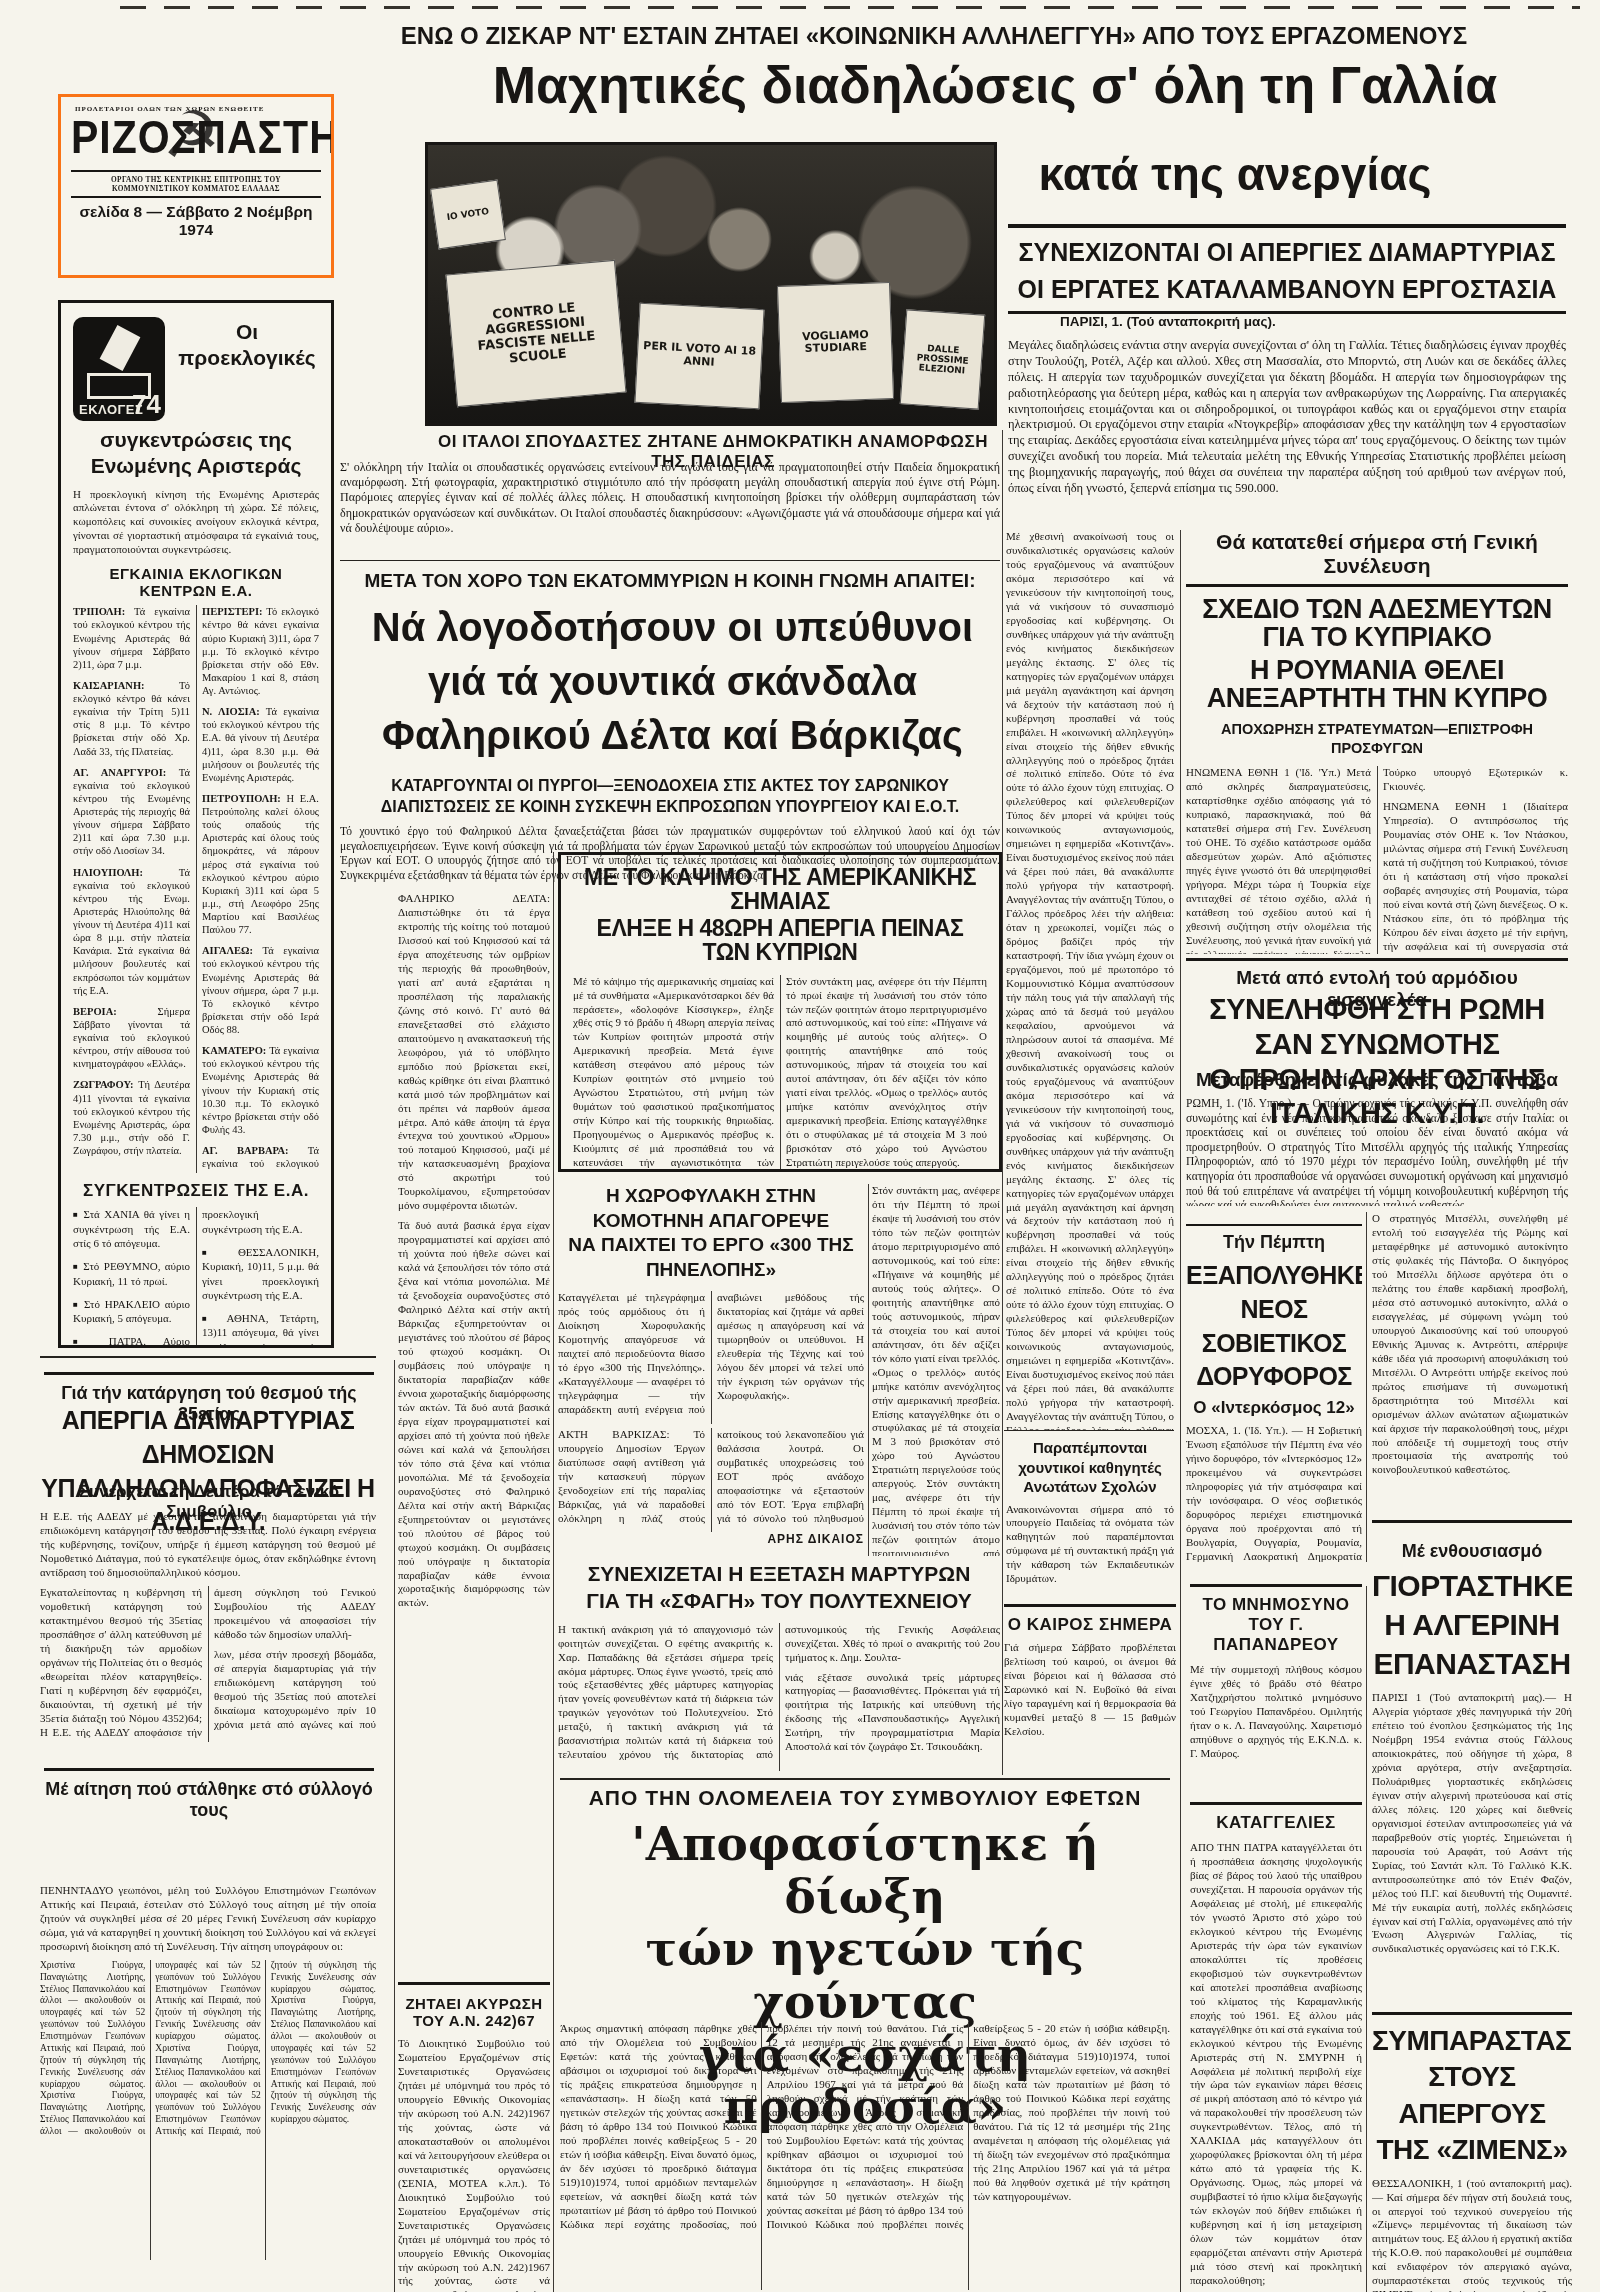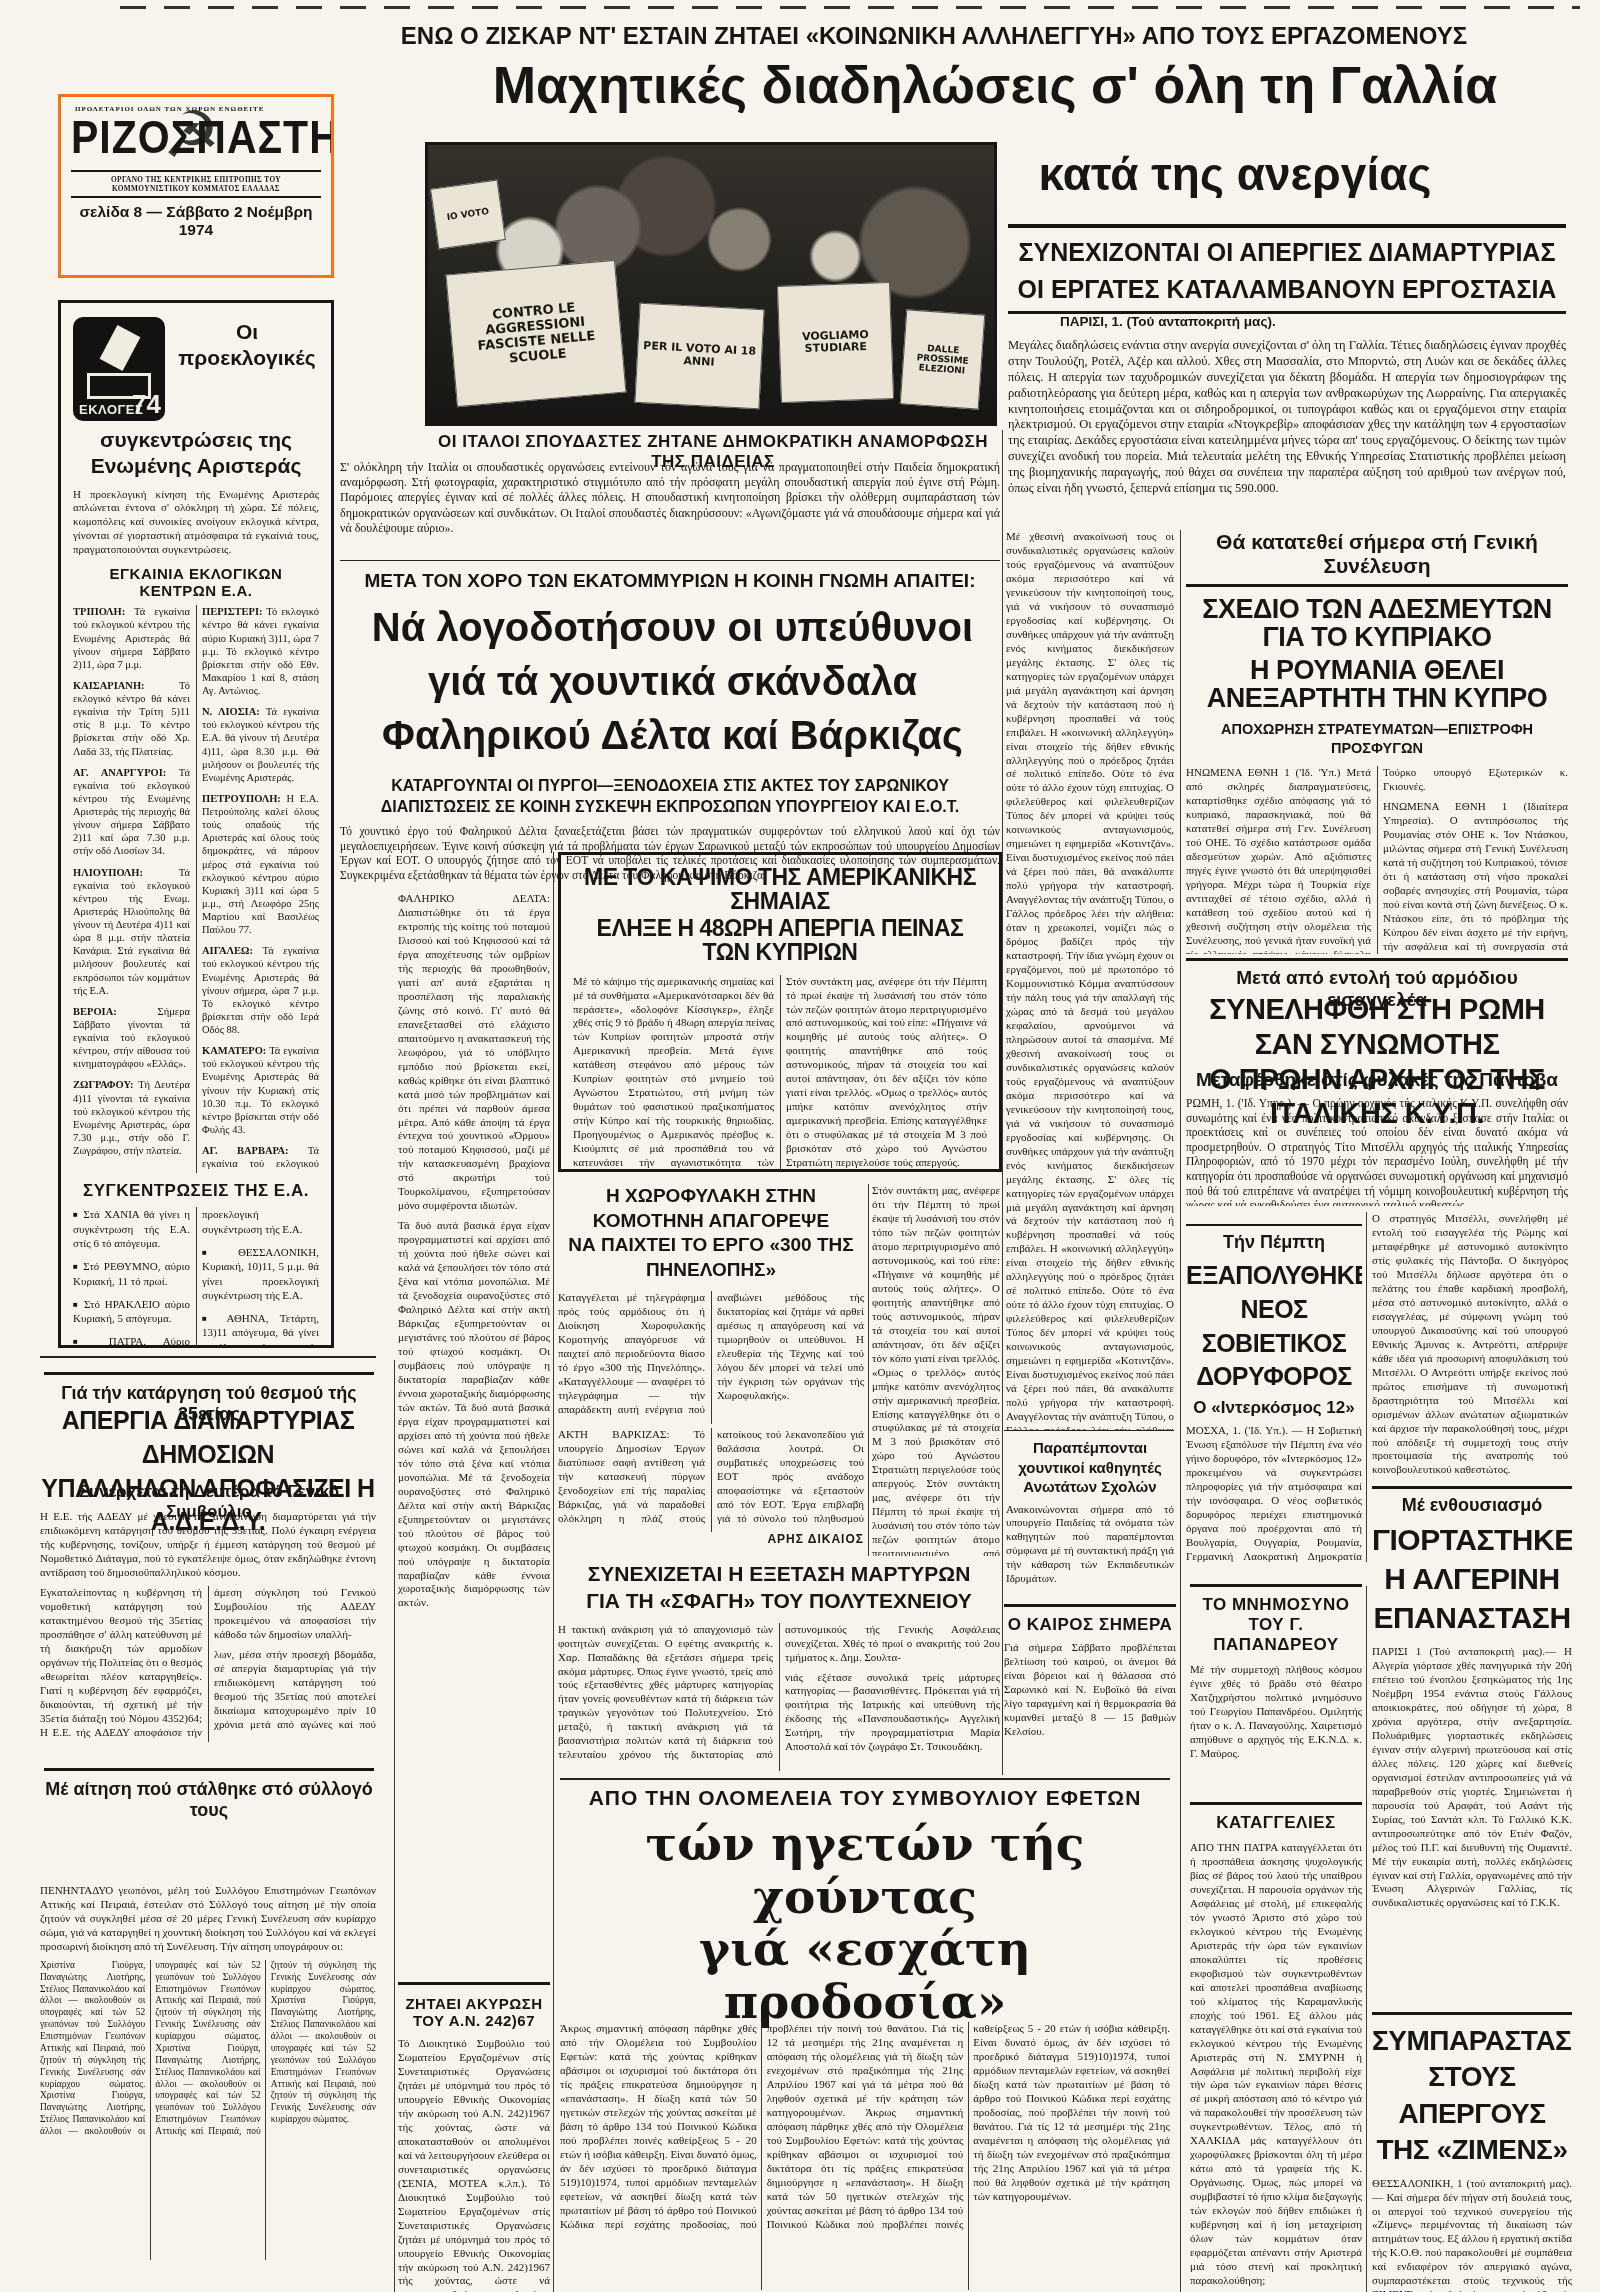--- a/index.html
+++ b/index.html
@@ -195,20 +195,21 @@
     <div class="cols2" style="margin-top:8px;height:148px;">
       <p class="smallbody">Η τακτική ανάκριση γιά τό απαγχονισμό τών φοιτητών συνεχίζεται. Ο εφέτης ανακριτής κ. Χαρ. Παπαδάκης θά εξετάσει σήμερα τρείς ακόμα μάρτυρες. Όπως έγινε γνωστό, τρείς από τούς εξετασθέντες χθές μάρτυρες κατηγορίας ήταν γονείς φονευθέντων κατά τή διάρκεια τών τραγικών γεγονότων τού Πολυτεχνείου. Στό μεταξύ, ή τακτική ανάκριση γιά τά βασανιστήρια πολιτών κατά τή διάρκεια τού τελευταίου χρόνου τής δικτατορίας από αστυνομικούς τής Γενικής Ασφάλειας συνεχίζεται. Χθές τό πρωί ο ανακριτής τού 2ου τμήματος κ. Δημ. Σουλτα-</p>
       <p class="smallbody">νιάς εξέτασε συνολικά τρείς μάρτυρες κατηγορίας — βασανισθέντες. Πρόκειται γιά τή φοιτήτρια τής Ιατρικής καί υπεύθυνη τής έκδοσης τής «Πανσπουδαστικής» Αγγελική Σωτήρη, τήν προγραμματίστρια Μαρία Αποστολά καί τόν ζωγράφο Στ. Τσικουδάκη.</p>
     </div>
   </div>
 
   <div class="blk smallbody" style="left:872px;top:1184px;width:128px;height:372px;">Στόν συντάκτη μας, ανέφερε ότι τήν Πέμπτη τό πρωί έκαψε τή λυσάνισή του στόν τόπο τών πεζών φοιτητών άτομο περιτριγυρισμένο από αστυνομικούς, καί τού είπε: «Πήγαινε νά κοιμηθής μέ αυτούς τούς αλήτες». Ο φοιτητής απαντήθηκε από τούς αστυνομικούς, πήραν τά στοιχεία του καί αυτοί απάντησαν, ότι δέν αξίζει τόν κόπο γιατί είναι τρελλός. «Ομως ο τρελλός» αυτός μπήκε κατόπιν ανενόχλητος στήν αμερικανική πρεσβεία. Επίσης καταγγέλθηκε ότι ο στυφύλακας μέ τά στοιχεία Μ 3 πού βρισκόταν στό χώρο τού Αγνώστου Στρατιώτη περιγελούσε τούς απεργούς. Στόν συντάκτη μας, ανέφερε ότι τήν Πέμπτη τό πρωί έκαψε τή λυσάνισή του στόν τόπο τών πεζών φοιτητών άτομο περιτριγυρισμένο από αστυνομικούς, καί τού είπε: «Πήγαινε νά κοιμηθής μέ αυτούς τούς αλήτες». Ο φοιτητής απαντήθηκε από τούς αστυνομικούς, πήραν τά στοιχεία του καί αυτοί απάντησαν, ότι δέν αξίζει τόν κόπο γιατί είναι τρελλός. «Ομως ο τρελλός» αυτός μπήκε κατόπιν ανενόχλητος στήν αμερικανική πρεσβεία. Επίσης καταγγέλθηκε ότι ο στυφύλακας μέ τά στοιχεία Μ 3 πού βρισκόταν στό χώρο τού Αγνώστου Στρατιώτη περιγελούσε τούς απεργούς.</div>
 
   <div class="blk kick" style="left:560px;top:1786px;width:610px;font-size:21px;letter-spacing:1px;">ΑΠΟ ΤΗΝ ΟΛΟΜΕΛΕΙΑ ΤΟΥ ΣΥΜΒΟΥΛΙΟΥ ΕΦΕΤΩΝ</div>
   <div class="blk hl-serif" style="left:560px;top:1818px;width:610px;font-size:47px;">
+    <div>'Αποφασίστηκε ή δίωξη</div>
     <div>τών ηγετών τής χούντας</div>
     <div>γιά «εσχάτη προδοσία»</div>
   </div>
   <div class="blk cols3" style="left:560px;top:2022px;width:610px;height:268px;">
     <p class="smallbody">Άκρως σημαντική απόφαση πάρθηκε χθές από τήν Ολομέλεια τού Συμβουλίου Εφετών: κατά τής χούντας κρίθηκαν αβάσιμοι οι ισχυρισμοί τού δικτάτορα ότι τίς πράξεις επικρατεύσα δημιούργησε η «επανάσταση». Η δίωξη κατά τών 50 ηγετικών στελεχών τής χούντας ασκείται μέ βάση τό άρθρο 134 τού Ποινικού Κώδικα πού προβλέπει ποινές καθείρξεως 5 - 20 ετών ή ισόβια κάθειρξη. Είναι δυνατό όμως, άν δέν ισχύσει τό προεδρικό διάταγμα 519)10)1974, τυποί αρμόδιων πενταμελών εφετείων, νά ασκηθεί δίωξη κατά τών πρωταιτίων μέ βάση τό άρθρο τού Ποινικού Κώδικα περί εσχάτης προδοσίας, πού προβλέπει τήν ποινή τού θανάτου. Γιά τίς 12 τά μεσημέρι τής 21ης αναμένεται η απόφ­αση τής ολομέλειας γιά τή δίωξη τών ενεχομένων στό πραξικόπημα τής 21ης Απριλίου 1967 καί γιά τά μέτρα πού θά ληφθούν σχετικά μέ τήν κράτηση τών κατηγορουμένων. Άκρως σημαντική απόφαση πάρθηκε χθές από τήν Ολομέλεια τού Συμβουλίου Εφετών: κατά τής χούντας κρίθηκαν αβάσιμοι οι ισχυρισμοί τού δικτάτορα ότι τίς πράξεις επικρατεύσα δημιούργησε η «επανάσταση». Η δίωξη κατά τών 50 ηγετικών στελεχών τής χούντας ασκείται μέ βάση τό άρθρο 134 τού Ποινικού Κώδικα πού προβλέπει ποινές καθείρξεως 5 - 20 ετών ή ισόβια κάθειρξη. Είναι δυνατό όμως, άν δέν ισχύσει τό προεδρικό διάταγμα 519)10)1974, τυποί αρμόδιων πενταμελών εφετείων, νά ασκηθεί δίωξη κατά τών πρωταιτίων μέ βάση τό άρθρο τού Ποινικού Κώδικα περί εσχάτης προδοσίας, πού προβλέπει τήν ποινή τού θανάτου. Γιά τίς 12 τά μεσημέρι τής 21ης αναμένεται η απόφ­αση τής ολομέλειας γιά τή δίωξη τών ενεχομένων στό πραξικόπημα τής 21ης Απριλίου 1967 καί γιά τά μέτρα πού θά ληφθούν σχετικά μέ τήν κράτηση τών κατηγορουμένων.</p>
   </div>
 
   <div class="blk smallbody" style="left:1006px;top:530px;width:168px;height:900px;">Μέ χθεσινή ανακοίνωσή τους οι συνδικαλιστικές οργανώσεις καλούν τούς εργαζόμενους νά αναπτύξουν ακόμα περισσότερο καί νά γενικεύσουν τήν κινητοποίησή τους, γιά νά νικήσουν τό συνασπισμό εργοδοσίας καί κυβέρνησης. Οι συνθήκες υπάρχουν γιά τήν ανάπτυξη ενός κινήματος διεκδικήσεων μεγάλης έκτασης. Σ' όλες τίς κατηγορίες τών εργαζομένων υπάρχει μιά μεγάλη αγανάκτηση καί άρνηση νά δεχτούν τήν κατάσταση πού ή κυβέρνηση προσπαθεί νά τούς επιβάλει. Η «κοινωνική αλληλεγγύη» είναι στοιχείο τής δήθεν εθνικής αλληλεγγύης πού ο πρόεδρος ζητάει σέ πολιτικό επίπεδο. Ούτε τό ένα ούτε τό άλλο έχουν τύχη επιτυχίας. Ο φιλελεύθερος καί φιλελευθερίζων Τύπος δέν μπορεί νά κρύψει τούς κοινωνικούς ανταγωνισμούς, σημειώνει η εφημερίδα «Κοτιντζάν». Είναι δυστυχισμένος εκείνος πού πάει νά ξέρει πού πάει, θά ανακάλυπτε πολύ γρήγορα τήν καταστροφή. Αναγγέλοντας τήν ανάπτυξη Τύπου, ο Γάλλος πρόεδρος λέει τήν αλήθεια: όταν η χρεωκοπεί, νομίζει πώς ο δρόμος βαδίζει πρός τήν καταστροφή. Τήν ίδια γνώμη έχουν οι εργαζόμενοι, πού μέ πρωτοπόρο τό Κομμουνιστικό Κόμμα αναπτύσσουν τήν πάλη τους γιά τήν απαλλαγή τής χώρας από τά δεσμά τού μεγάλου κεφαλαίου, αρνούμενοι νά πληρώσουν αυτοί τά σπασμένα. Μέ χθεσινή ανακοίνωσή τους οι συνδικαλιστικές οργανώσεις καλούν τούς εργαζόμενους νά αναπτύξουν ακόμα περισσότερο καί νά γενικεύσουν τήν κινητοποίησή τους, γιά νά νικήσουν τό συνασπισμό εργοδοσίας καί κυβέρνησης. Οι συνθήκες υπάρχουν γιά τήν ανάπτυξη ενός κινήματος διεκδικήσεων μεγάλης έκτασης. Σ' όλες τίς κατηγορίες τών εργαζομένων υπάρχει μιά μεγάλη αγανάκτηση καί άρνηση νά δεχτούν τήν κατάσταση πού ή κυβέρνηση προσπαθεί νά τούς επιβάλει. Η «κοινωνική αλληλεγγύη» είναι στοιχείο τής δήθεν εθνικής αλληλεγγύης πού ο πρόεδρος ζητάει σέ πολιτικό επίπεδο. Ούτε τό ένα ούτε τό άλλο έχουν τύχη επιτυχίας. Ο φιλελεύθερος καί φιλελευθερίζων Τύπος δέν μπορεί νά κρύψει τούς κοινωνικούς ανταγωνισμούς, σημειώνει η εφημερίδα «Κοτιντζάν». Είναι δυστυχισμένος εκείνος πού πάει νά ξέρει πού πάει, θά ανακάλυπτε πολύ γρήγορα τήν καταστροφή. Αναγγέλοντας τήν ανάπτυξη Τύπου, ο Γάλλος πρόεδρος λέει τήν αλήθεια: όταν η χρεωκοπεί, νομίζει πώς ο δρόμος βαδίζει πρός τήν καταστροφή. Τήν ίδια γνώμη έχουν οι εργαζόμενοι, πού μέ πρωτοπόρο τό Κομμουνιστικό Κόμμα αναπτύσσουν τήν πάλη τους γιά τήν απαλλαγή τής χώρας από τά δεσμά τού μεγάλου κεφαλαίου, αρνούμενοι νά πληρώσουν αυτοί τά σπασμένα.</div>
   <div class="blk" style="left:1006px;top:1438px;width:168px;height:158px;">
     <div class="subhl" style="font-size:15px;">Παραπέμπονται χουντικοί καθηγητές Ανωτάτων Σχολών</div>
@@ -253,21 +254,21 @@
   <div class="blk rt" style="left:1190px;top:1584px;width:172px;height:210px;padding-top:8px;">
     <div class="colhead">ΤΟ ΜΝΗΜΟΣΥΝΟ ΤΟΥ Γ. ΠΑΠΑΝΔΡΕΟΥ</div>
     <p class="smallbody" style="margin-top:8px;">Μέ τήν συμμετοχή πλήθους κόσμου έγινε χθές τό βράδυ στό θέατρο Χατζηχρήστου πολιτικό μνημόσυνο τού Γεωργίου Παπανδρέου. Ομιλητής ήταν ο κ. Λ. Παναγούλης. Χαιρετισμό απηύθυνε ο αρχηγός τής Ε.Κ.Ν.Δ. κ. Γ. Μαύρος.</p>
   </div>
 
   <div class="blk rt" style="left:1190px;top:1802px;width:172px;height:490px;padding-top:8px;">
     <div class="colhead">ΚΑΤΑΓΓΕΛΙΕΣ</div>
     <p class="smallbody" style="margin-top:8px;">ΑΠΟ ΤΗΝ ΠΑΤΡΑ καταγγέλλεται ότι ή προσπάθεια άσκησης ψυχολογικής βίας σέ βάρος τού λαού τής υπαίθρου συνεχίζεται. Η παρουσία οργάνων τής Ασφάλειας μέ στολή, μέ επικεφαλής τόν γνωστό Άριστο στό χώρο τού εκλογικού κέντρου τής Ενωμένης Αριστεράς τήν ώρα τών εγκαινίων αποκαλύπτει τίς προθέσεις εκφοβισμού τών συγκεντρωθέντων καί αποτελεί προσπάθεια αναβίωσης τού κλίματος τής Καραμανλικής εποχής τού 1961. Εξ άλλου μάς καταγγέλθηκε ότι καί στά εγκαίνια τού εκλογικού κέντρου τής Ενωμένης Αριστεράς στή Ν. ΣΜΥΡΝΗ ή Ασφάλεια μέ πολιτική περιβολή είχε τήν ώρα τών εγκαινίων πάρει θέσεις σέ μικρή απόσταση από τό κέντρο γιά νά παρακολουθεί τήν προσέλευση τών συγκεντρωθέντων. Τέλος, από τή ΧΑΛΚΙΔΑ μάς καταγγέλλουν ότι χωροφύλακες βρίσκονται όλη τή μέρα κάτω από τά γραφεία τής Κ. Οργάνωσης. Όμως, πώς μπορεί νά συμβιβαστεί τό ήπιο κλίμα διεξαγωγής τών εκλογών πού δήθεν επιδιώκει ή κυβέρνηση καί ή ίση μεταχείριση όλων τών κομμάτων όταν εφαρμόζεται απέναντι στήν Αριστερά μιά τόσο στενή καί προκλητική παρακολούθηση;</p>
   </div>
 
-  <div class="blk rt" style="left:1372px;top:1486px;width:200px;height:520px;padding-top:6px;">
+  <div class="blk rt" style="left:1372px;top:1520px;width:200px;height:520px;padding-top:18px;">
     <div class="kick" style="font-size:18px;">Μέ ενθουσιασμό</div>
     <div class="hl cond" style="position:static;font-size:30px;line-height:1.3;margin-top:4px;">
       <div>ΓΙΟΡΤΑΣΤΗΚΕ</div>
       <div>Η ΑΛΓΕΡΙΝΗ</div>
       <div>ΕΠΑΝΑΣΤΑΣΗ</div>
     </div>
     <p class="smallbody" style="margin-top:8px;">ΠΑΡΙΣΙ 1 (Τού ανταποκριτή μας).— Η Αλγερία γιόρτασε χθές πανηγυρικά τήν 20ή επέτειο τού ένοπλου ξεσηκώματος τής 1ης Νοέμβρη 1954 ενάντια στούς Γάλλους αποικιοκράτες, πού οδήγησε τή χώρα, 8 χρόνια αργότερα, στήν ανεξαρτησία. Πολυάριθμες γιορταστικές εκδηλώσεις έγιναν στήν αλγερινή πρωτεύουσα καί στίς άλλες πόλεις. 120 χώρες καί διεθνείς οργανισμοί έστειλαν αντιπροσωπείες γιά νά παραβρεθούν στίς γιορτές. Σημειώνεται ή παρουσία τού Αραφάτ, τού Ασάντ τής Συρίας, τού Σαντάτ κλπ. Τό Γαλλικό Κ.Κ. αντιπροσωπεύτηκε από τόν Ετιέν Φαζόν, μέλος τού Π.Γ. καί διευθυντή τής Ουμανιτέ. Μέ τήν ευκαιρία αυτή, πολλές εκδηλώσεις έγιναν καί στή Γαλλία, οργανωμένες από τήν Ένωση Αλγερινών Γαλλίας, τίς συνδικαλιστικές οργανώσεις καί τό Γ.Κ.Κ.</p>
   </div>
 
   <div class="blk rt" style="left:1372px;top:2012px;width:200px;height:280px;padding-top:8px;">

